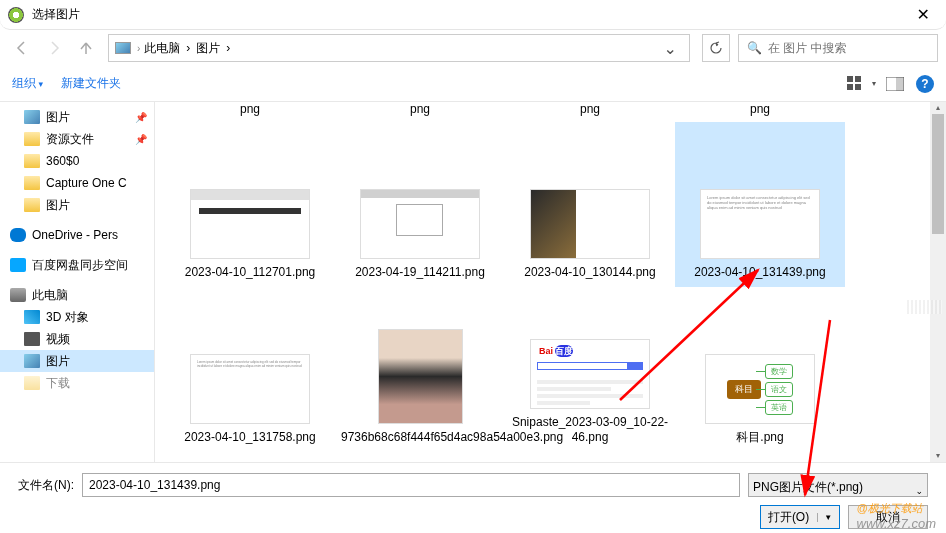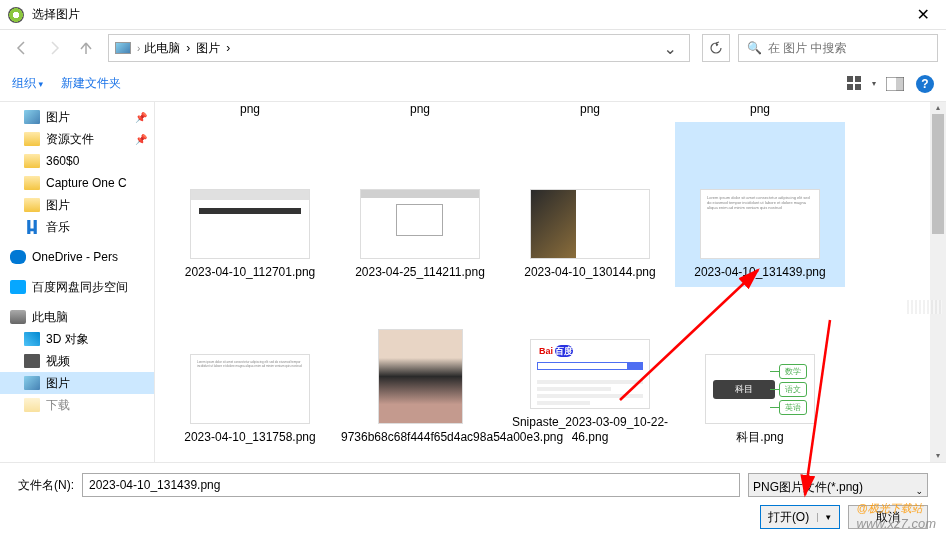--- a/index.html
+++ b/index.html
@@ -1,18 +1,18 @@
 <!DOCTYPE html>
 <html><head>
 <meta charset="utf-8">
 <style>
 * { box-sizing: border-box; margin: 0; padding: 0; font-family: "Microsoft YaHei", "Segoe UI", sans-serif; }
 body { width: 946px; height: 533px; background: #fff; overflow: hidden; position: relative; }
 
-.titlebar { height: 30px; display: flex; align-items: center; padding: 0 8px; border-bottom: 1px solid #e5e5e5; }
+.titlebar { height: 30px; display: flex; align-items: center; padding: 0 8px; border-bottom: 1px solid #e5e5e5; border-radius: 10px; }
 .titlebar .app-icon { width: 16px; height: 16px; border-radius: 50%; background: radial-gradient(circle, #fff 30%, #8cc63f 31%, #8cc63f 60%, #555 61%); margin-right: 8px; }
 .titlebar .title { font-size: 12px; flex: 1; }
 .titlebar .close { font-size: 16px; padding: 4px 8px; cursor: pointer; }
 
 .navbar { height: 36px; display: flex; align-items: center; padding: 4px 8px; gap: 4px; }
 .nav-btn { width: 28px; height: 28px; display: flex; align-items: center; justify-content: center; opacity: 0.5; }
 .address-bar { flex: 1; display: flex; align-items: center; border: 1px solid #ccc; height: 28px; padding: 0 6px; margin: 0 4px; }
 .addr-icon { width: 16px; height: 12px; background: linear-gradient(135deg, #87ceeb, #4682b4); border: 1px solid #999; margin-right: 6px; }
 .breadcrumb { display: flex; align-items: center; font-size: 12px; gap: 6px; }
 .addr-spacer { flex: 1; }
@@ -68,21 +68,21 @@
 .thumb.girl { background: linear-gradient(180deg, #e8d5c5 30%, #2a2a2a 50%, #c49a8e 80%); width: 85px; height: 95px; }
 .thumb.baidu { background: #fff; }
 .thumb.baidu .logo { position: absolute; top: 5px; left: 8px; font-size: 9px; font-weight: bold; }
 .thumb.baidu .logo .b { color: #e10602; }
 .thumb.baidu .logo .du { background: #2932e1; color: #fff; padding: 1px 0; border-radius: 6px; margin-left: 2px; }
 .thumb.baidu .sbar { position: absolute; top: 22px; left: 6px; right: 6px; height: 8px; border: 1px solid #4e6ef2; }
 .thumb.baidu .sbar::after { content: ""; position: absolute; right: 0; top: 0; bottom: 0; width: 15px; background: #4e6ef2; }
 .thumb.baidu .lines { position: absolute; top: 40px; left: 6px; right: 6px; }
 .thumb.baidu .lines div { height: 4px; margin-bottom: 3px; background: #eee; }
 .thumb.mind { background: #fff; display: flex; align-items: center; justify-content: center; width: 110px; }
-.thumb.mind .root { background: #404040; color: #fff; font-size: 9px; padding: 3px 22px; border-radius: 3px; }
+.thumb.mind .root { background: #a16207; color: #fff; font-size: 9px; padding: 3px 8px; border-radius: 3px; }
 .thumb.mind .children { display: flex; flex-direction: column; gap: 3px; margin-left: 4px; }
 .thumb.mind .child { border: 1px solid #4caf50; color: #4caf50; font-size: 8px; padding: 1px 5px; border-radius: 3px; position: relative; }
 .thumb.mind .child::before { content: ""; position: absolute; left: -10px; top: 50%; width: 10px; height: 1px; background: #4caf50; }
 
 .scrollbar-v { position: absolute; right: 0; top: 0; width: 16px; height: 100%; background: #f0f0f0; }
 .scrollbar-v .thumb-sb { position: absolute; left: 2px; right: 2px; top: 12px; height: 120px; background: #c0c0c0; }
 .scrollbar-v .arr { position: absolute; left: 0; right: 0; height: 12px; text-align: center; font-size: 8px; color: #666; line-height: 12px; }
 
 .footer { border-top: 1px solid #e8e8e8; padding: 10px 18px; }
 .footer-row { display: flex; align-items: center; gap: 8px; margin-bottom: 8px; }
@@ -188,24 +188,20 @@
         <span>360$0</span>
       </div>
       <div class="tree-item">
         <div class="icon folder-icon folder"></div>
         <span>Capture One C</span>
       </div>
       <div class="tree-item">
         <div class="icon folder-icon folder"></div>
         <span>图片</span>
       </div>
-      <div class="tree-item">
-        <div class="icon folder-icon music"></div>
-        <span>音乐</span>
-      </div>
       <div style="height: 8px;"></div>
       <div class="tree-item l0">
         <div class="icon folder-icon cloud"></div>
         <span>OneDrive - Pers</span>
       </div>
       <div style="height: 8px;"></div>
       <div class="tree-item l0">
         <div class="icon folder-icon baidu"></div>
         <span>百度网盘同步空间</span>
       </div>
@@ -238,21 +234,21 @@
         <div class="row-label">png</div>
         <div class="row-label">png</div>
       </div>
     <div class="grid" id="grid">
         <div class="item">
           <div class="thumb app1"></div>
           <div class="label">2023-04-10_112701.png</div>
         </div>
         <div class="item">
           <div class="thumb app2"></div>
-          <div class="label">2023-04-25_114211.png</div>
+          <div class="label">2023-04-19_114211.png</div>
         </div>
         <div class="item">
           <div class="thumb photo-side">
             <div class="left"></div>
           </div>
           <div class="label">2023-04-10_130144.png</div>
         </div>
         <div class="item selected">
           <div class="thumb text">Lorem ipsum dolor sit amet consectetur adipiscing elit sed do eiusmod tempor incididunt ut labore et dolore magna aliqua enim ad minim veniam quis nostrud</div>
           <div class="label">2023-04-10_131439.png</div>

